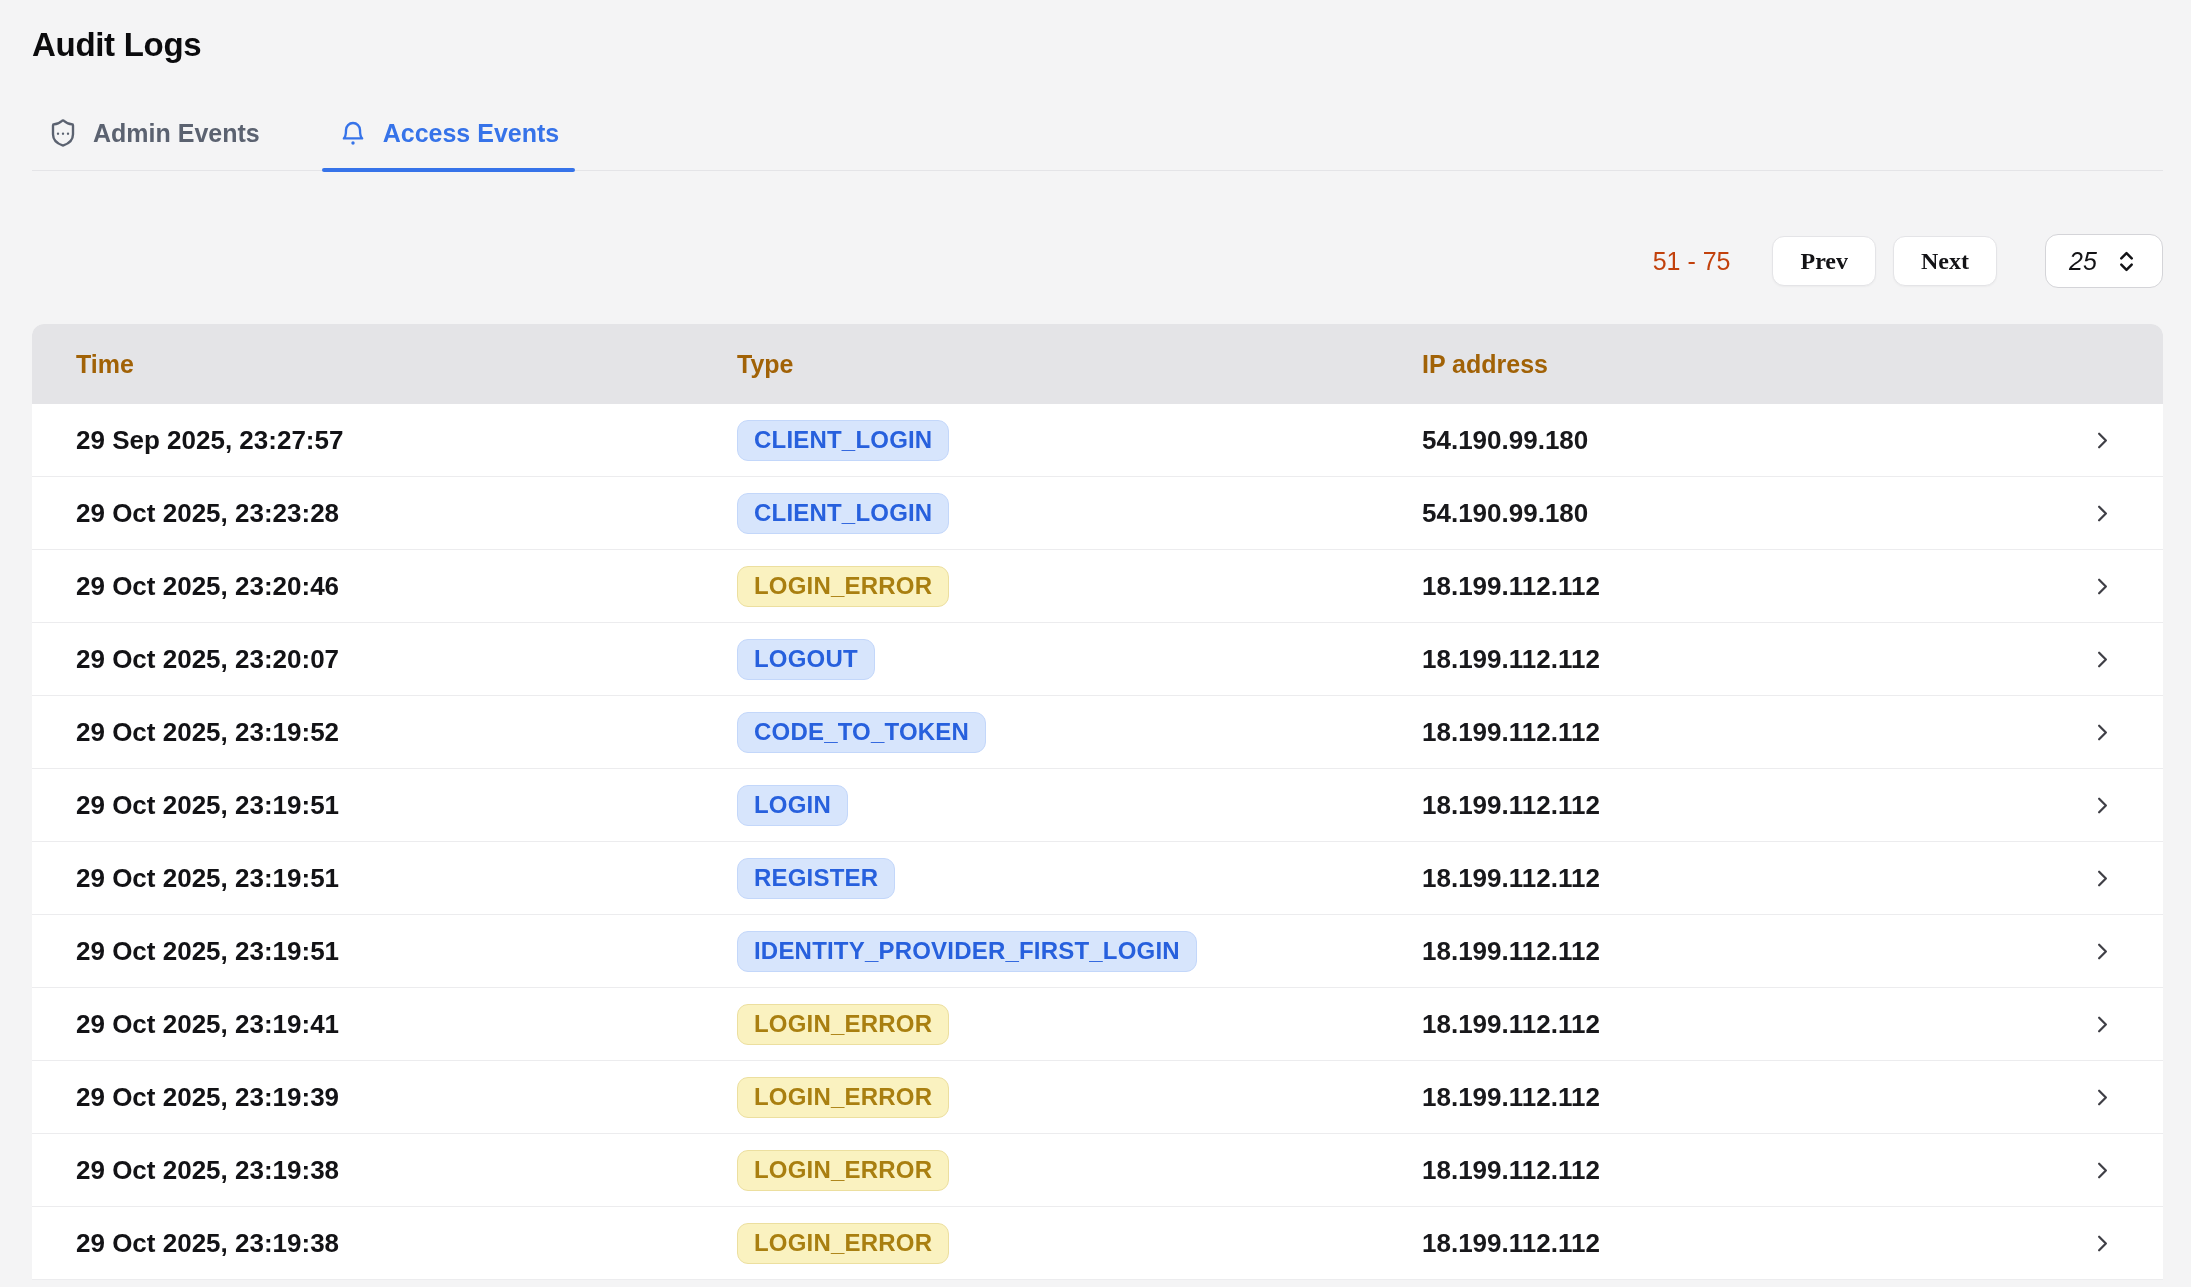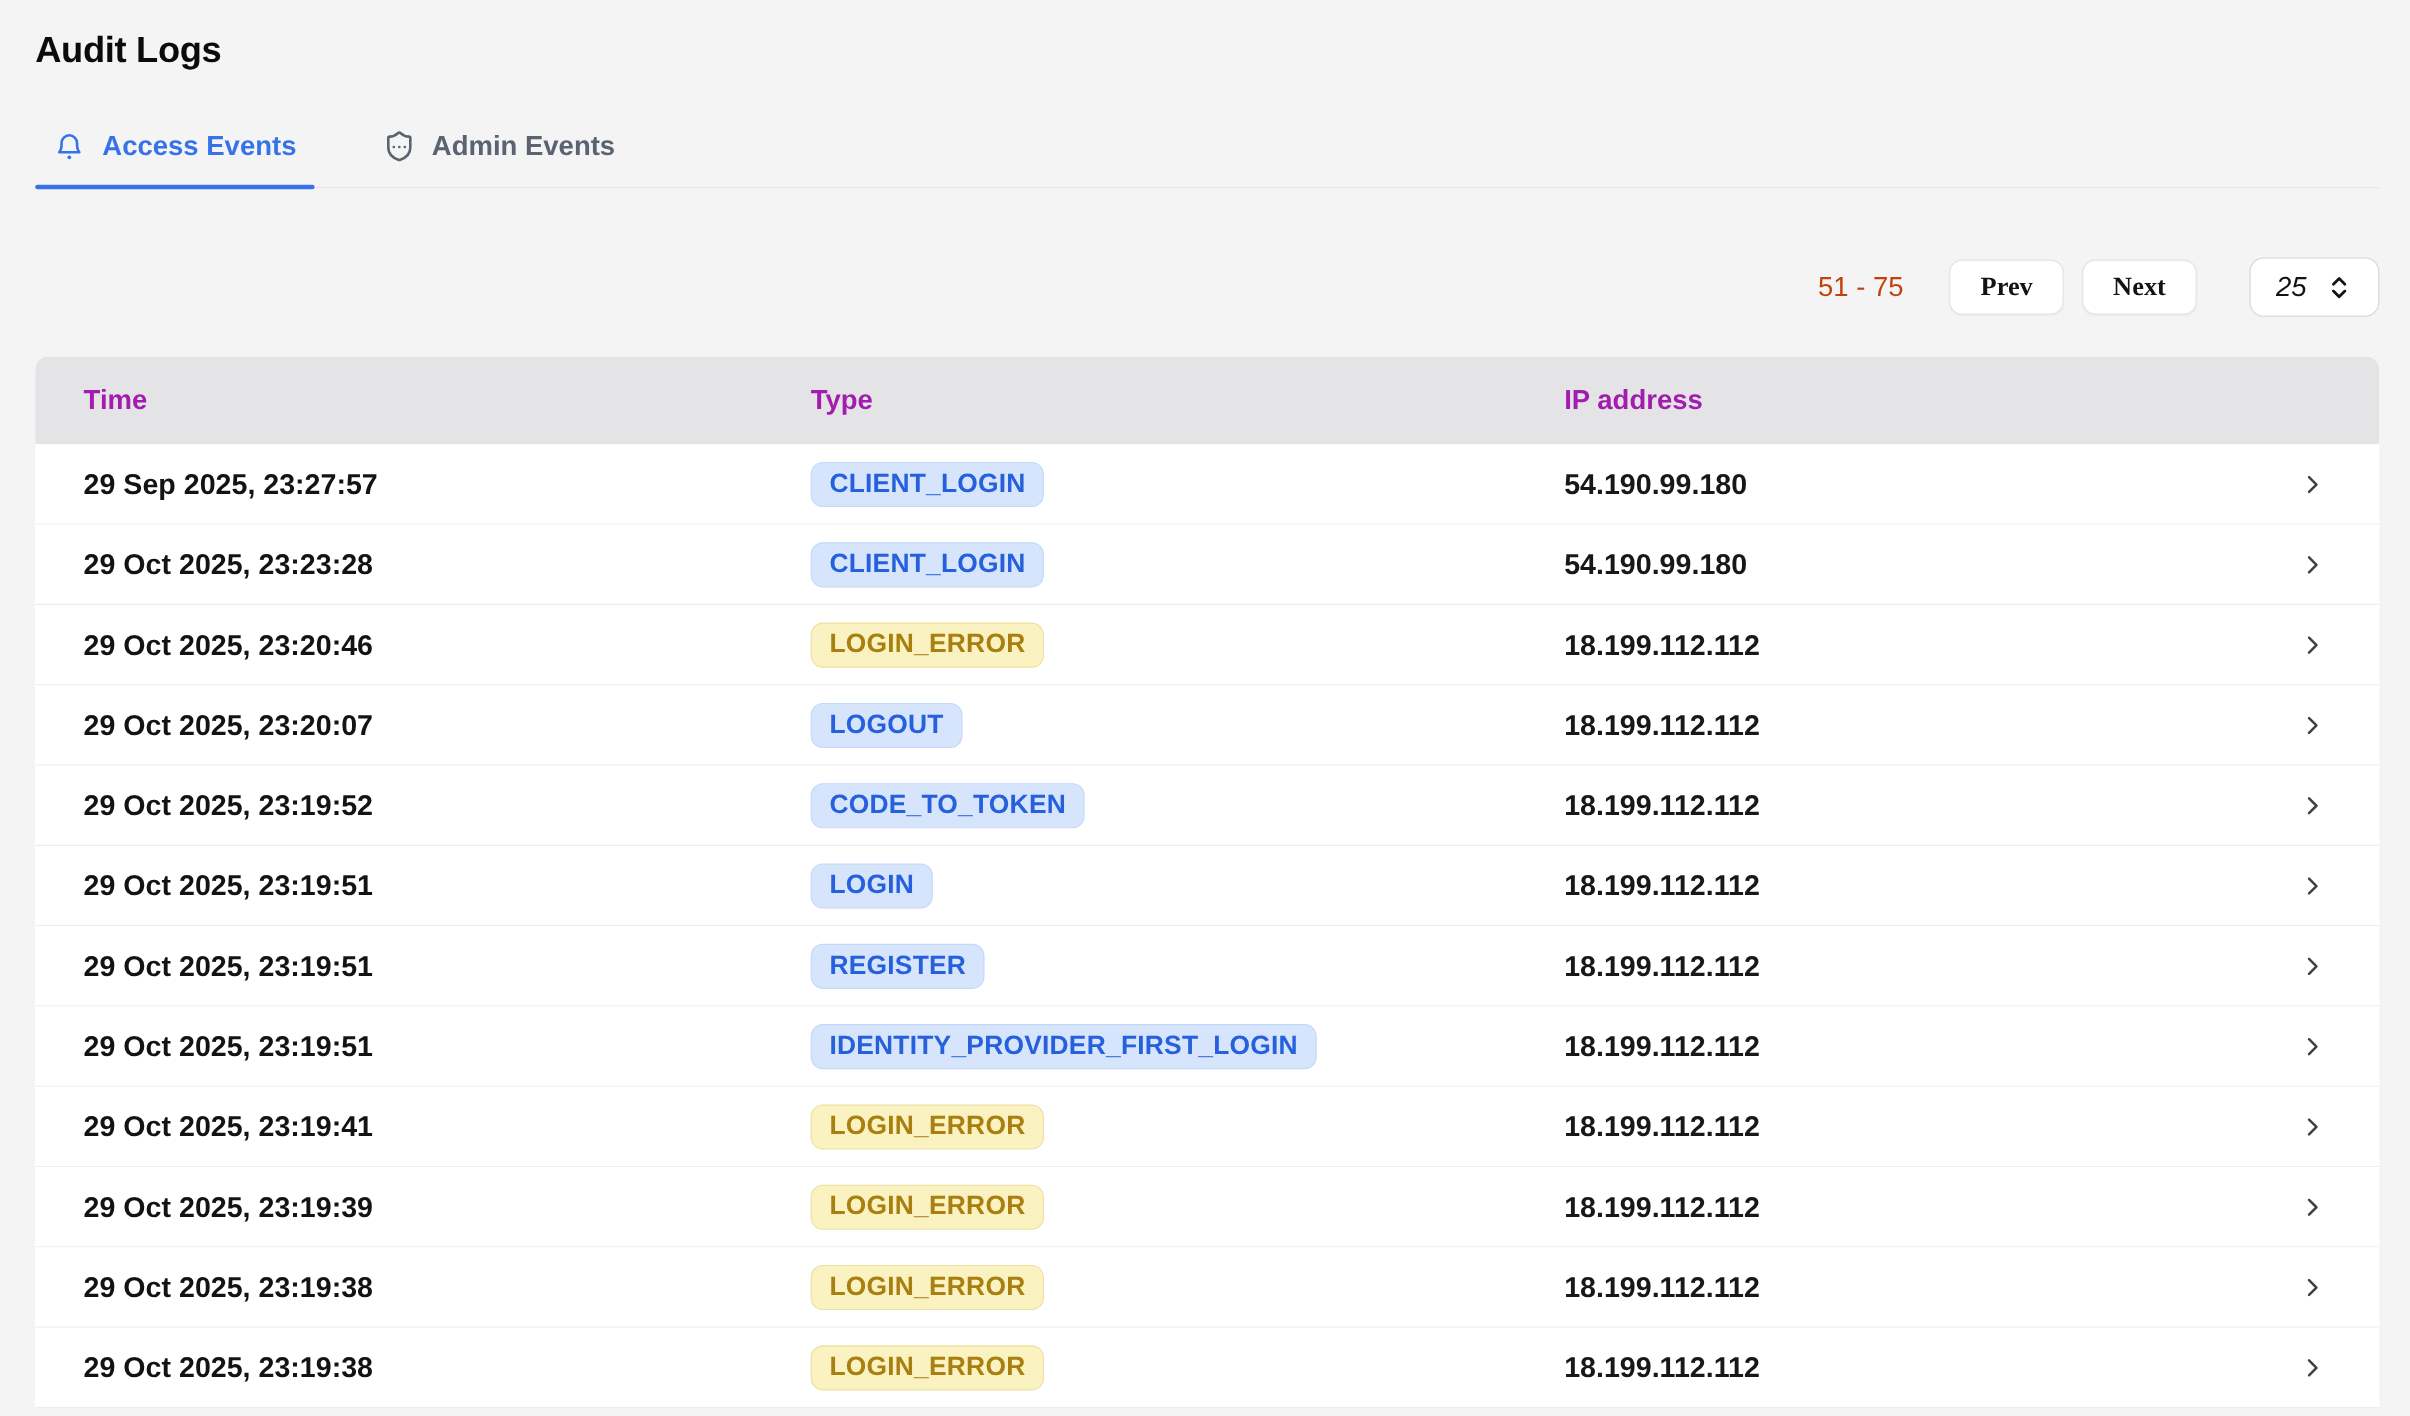--- a/index.html
+++ b/index.html
@@ -112,21 +112,21 @@
     display: grid;
     grid-template-columns: 661px 685px 1fr 50px;
     align-items: center;
     padding: 0 36px 0 44px;
   }
   .thead {
     height: 80px;
     background: var(--thead-bg, #e4e4e7);
     font-size: 25px;
     font-weight: 700;
-    color: #a21caf;
+    color: #a16207;
   }
   .trow {
     height: 73px;
     background: #ffffff;
     border-bottom: 1px solid #ececee;
     cursor: pointer;
   }
   .cell-time { font-size: 26px; font-weight: 600; color: #131316; }
   .cell-ip   { font-size: 26px; font-weight: 700; color: #18181b; }
   .badge {
@@ -154,37 +154,37 @@
   .cell-chevron svg { width: 27px; height: 27px; }
 </style>
 </head>
 <body>
 
 <div class="page">
 
   <h1 class="page-title">Audit Logs</h1>
 
   <div class="tabs">
+    <div class="tab">
+      <span class="ticon">
+        <svg viewBox="0 0 24 24" fill="none" stroke="currentColor" stroke-width="1.9" stroke-linecap="round" stroke-linejoin="round">
+          <path d="M20 13c0 5-3.5 7.5-7.66 8.95a1 1 0 0 1-.67-.01C7.5 20.5 4 18 4 13V6a1 1 0 0 1 1-1c2 0 4.5-1.2 6.24-2.72a1 1 0 0 1 1.52 0C14.5 3.8 17 5 19 5a1 1 0 0 1 1 1z"></path>
+          <path d="M8 12.5h.01M12 12.5h.01M16 12.5h.01"></path>
+        </svg>
+      </span>
+      <span>Admin Events</span>
+    </div>
     <div class="tab active">
       <span class="ticon">
         <svg viewBox="0 0 24 24" fill="none" stroke="currentColor" stroke-width="1.9" stroke-linecap="round" stroke-linejoin="round">
           <path d="M6.4 9.6a5.6 5.6 0 0 1 11.2 0c0 5.2 1.7 6.7 1.7 6.7H4.7s1.7-1.5 1.7-6.7"></path>
           <circle cx="12" cy="20" r="1.35" fill="currentColor" stroke="none"></circle>
         </svg>
       </span>
       <span>Access Events</span>
-    </div>
-    <div class="tab">
-      <span class="ticon">
-        <svg viewBox="0 0 24 24" fill="none" stroke="currentColor" stroke-width="1.9" stroke-linecap="round" stroke-linejoin="round">
-          <path d="M20 13c0 5-3.5 7.5-7.66 8.95a1 1 0 0 1-.67-.01C7.5 20.5 4 18 4 13V6a1 1 0 0 1 1-1c2 0 4.5-1.2 6.24-2.72a1 1 0 0 1 1.52 0C14.5 3.8 17 5 19 5a1 1 0 0 1 1 1z"></path>
-          <path d="M8 12.5h.01M12 12.5h.01M16 12.5h.01"></path>
-        </svg>
-      </span>
-      <span>Admin Events</span>
     </div>
   </div>
 
   <div class="toolbar">
     <span class="range">51 - 75</span>
     <button class="btn">Prev</button>
     <button class="btn">Next</button>
     <div class="select">
       <span>25</span>
       <span style="display:flex;">

